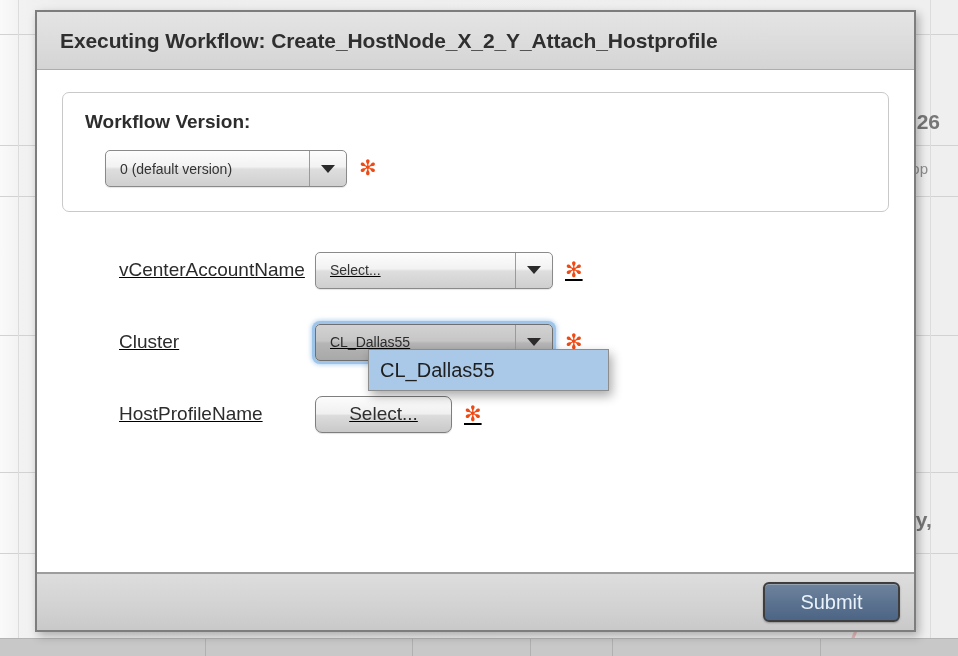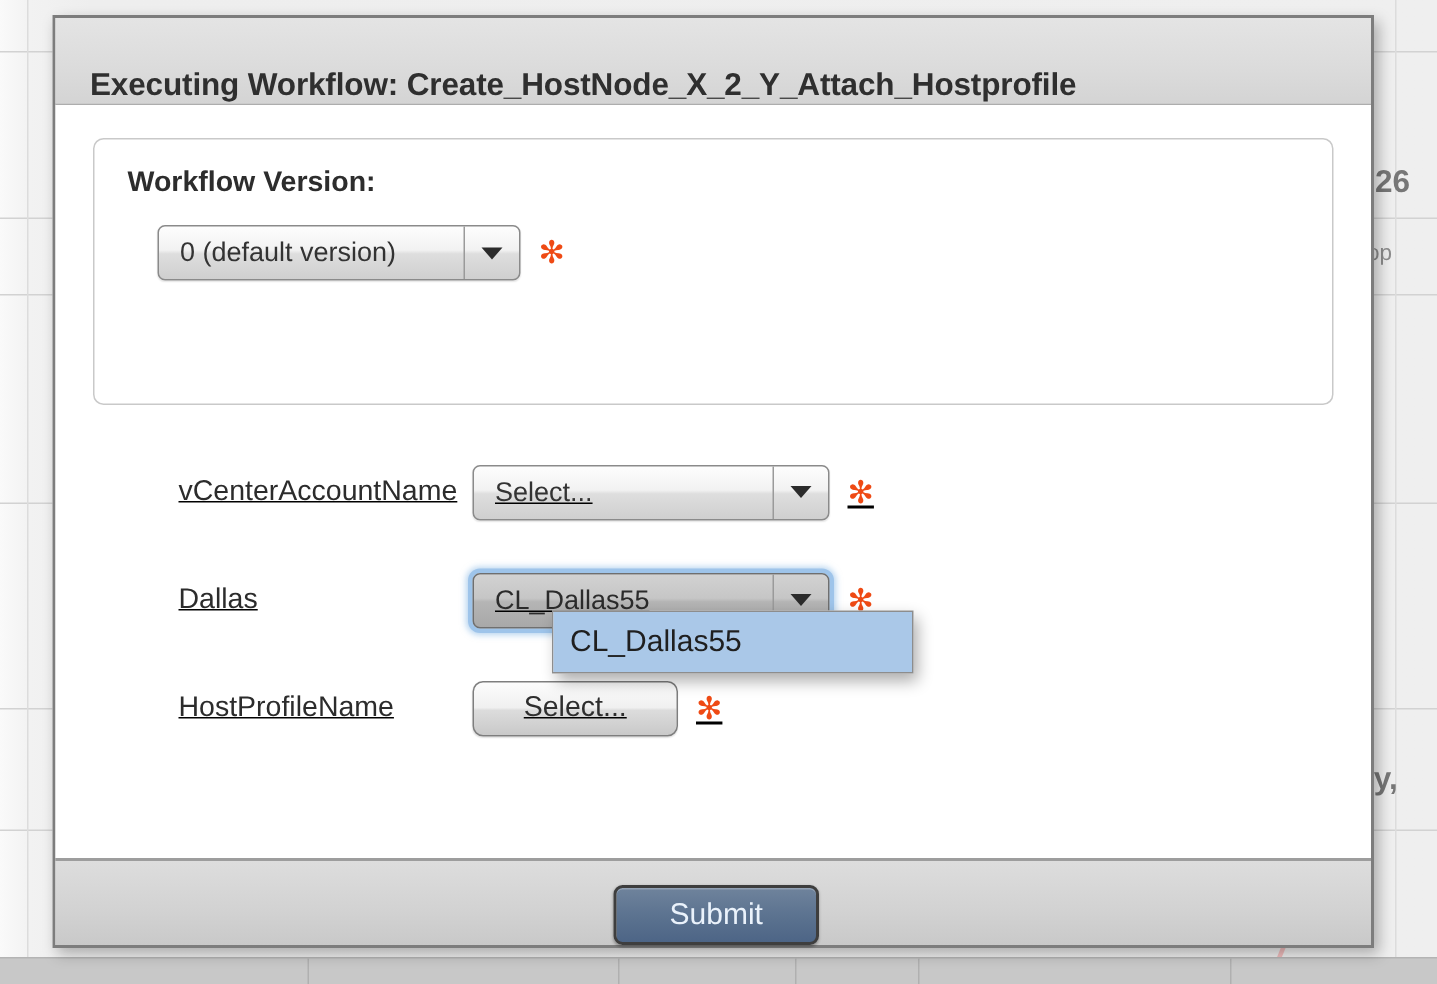--- a/index.html
+++ b/index.html
@@ -86,21 +86,21 @@
     display: flex;
     flex-direction: column;
   }
 
   #modal-header {
     height: 58px;
     min-height: 58px;
     background: linear-gradient(to bottom, #e4e4e4 0%, #dcdcdc 55%, #d4d4d4 100%);
     border-bottom: 1px solid #adadad;
     display: flex;
-    align-items: flex-end;
+    align-items: center;
     padding-left: 23px;
     box-sizing: border-box;
   }
   #modal-title {
     font-size: 21px;
     font-weight: bold;
     color: #2f2f2f;
     letter-spacing: -0.1px;
     white-space: nowrap;
   }
@@ -110,21 +110,21 @@
     position: relative;
     background: #ffffff;
     padding: 22px 25px 0 25px;
     box-sizing: border-box;
   }
 
   
   #version-panel {
     border: 1px solid #c9c9c9;
     border-radius: 7px;
-    height: 178px;
+    height: 120px;
     box-sizing: border-box;
     padding: 18px 0 0 22px;
   }
   #version-label {
     font-size: 19px;
     font-weight: bold;
     color: #2d2d2d;
     margin-bottom: 17px;
   }
   #version-row {
@@ -143,21 +143,21 @@
     background: linear-gradient(to bottom, #fdfdfd 0%, #f2f2f2 45%, #dedede 52%, #cfcfcf 100%);
     box-sizing: border-box;
     cursor: default;
     box-shadow: 0 1px 1px rgba(0,0,0,0.10);
   }
   .combo .combo-text {
     flex: 1;
     display: flex;
     align-items: center;
     padding: 0 10px 0 14px;
-    font-size: 18px;
+    font-size: 14px;
     color: #333333;
     white-space: nowrap;
     overflow: hidden;
   }
   .combo .combo-arrow-box {
     width: 36px;
     display: flex;
     align-items: center;
     justify-content: center;
     border-left: 1px solid #9a9a9a;
@@ -263,21 +263,20 @@
   #modal-footer {
     height: 58px;
     min-height: 58px;
     background: linear-gradient(to bottom, #dddddd 0%, #d2d2d2 60%, #c9c9c9 100%);
     border-top: 2px solid #9d9d9d;
     display: flex;
     align-items: center;
     justify-content: flex-end;
     padding-right: 14px;
     box-sizing: border-box;
-    flex-direction: column;
   }
   .btn-primary {
     height: 40px;
     min-width: 137px;
     margin-left: 18px;
     border: 2px solid #3e3e3e;
     border-radius: 6px;
     background: linear-gradient(to bottom, #6d8099 0%, #5f7well 0%, #5d7characters 0%);
     background: linear-gradient(to bottom, #70849d 0%, #5e7governance 1%, #4f688a 100%);
     background: linear-gradient(to bottom, #6f839c 0%, #5d7娱 1%, #4e6788 100%);
@@ -344,21 +343,21 @@
         <div class="combo" style="width:238px;">
           <div class="combo-text">Select...</div>
           <div class="combo-arrow-box">
             <div class="arrow-tri"></div>
           </div>
         </div>
         <span class="req-asterisk">✻</span>
       </div>
 
       <div class="form-row">
-        <div class="row-label">Dallas</div>
+        <div class="row-label">Cluster</div>
         <div class="combo focused" style="width:238px;">
           <div class="combo-text">CL_Dallas55</div>
           <div class="combo-arrow-box">
             <div class="arrow-tri"></div>
           </div>
         </div>
         <span class="req-asterisk">✻</span>
       </div>
 
 

